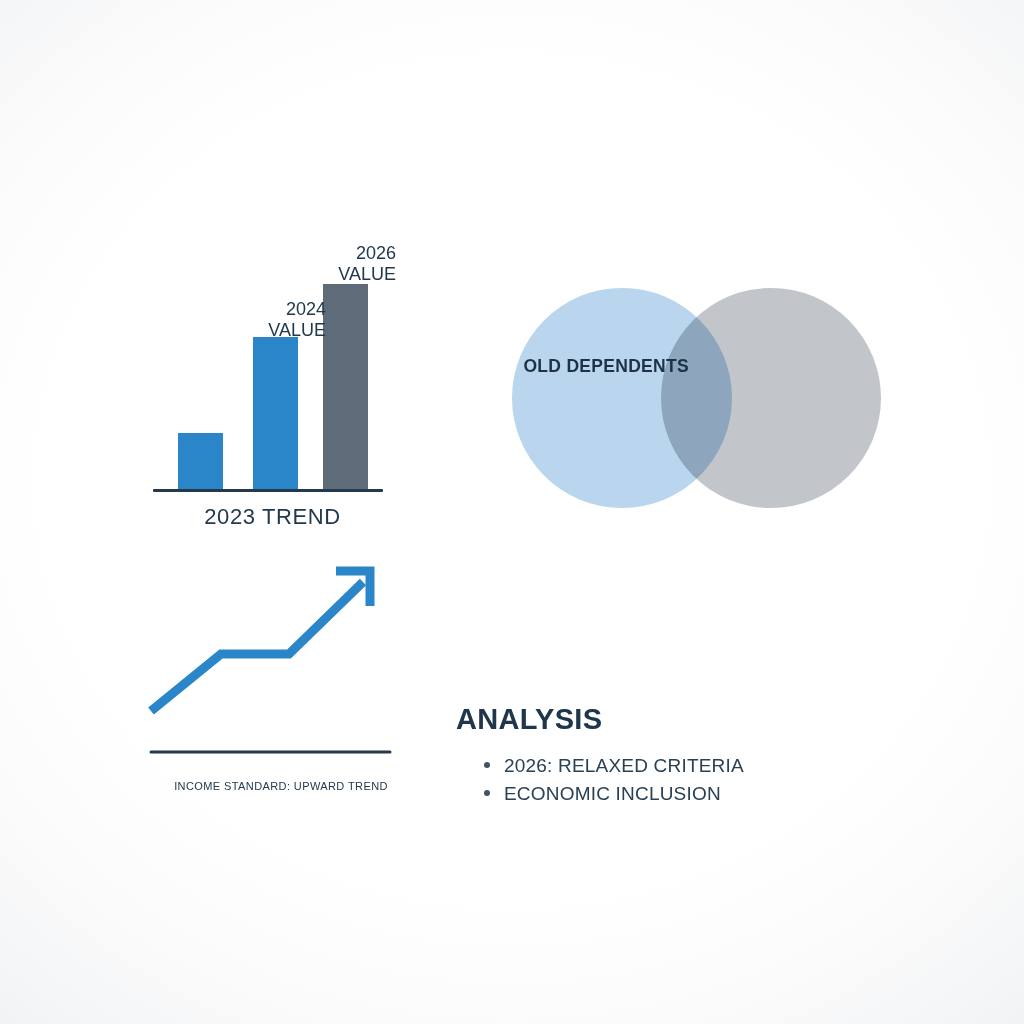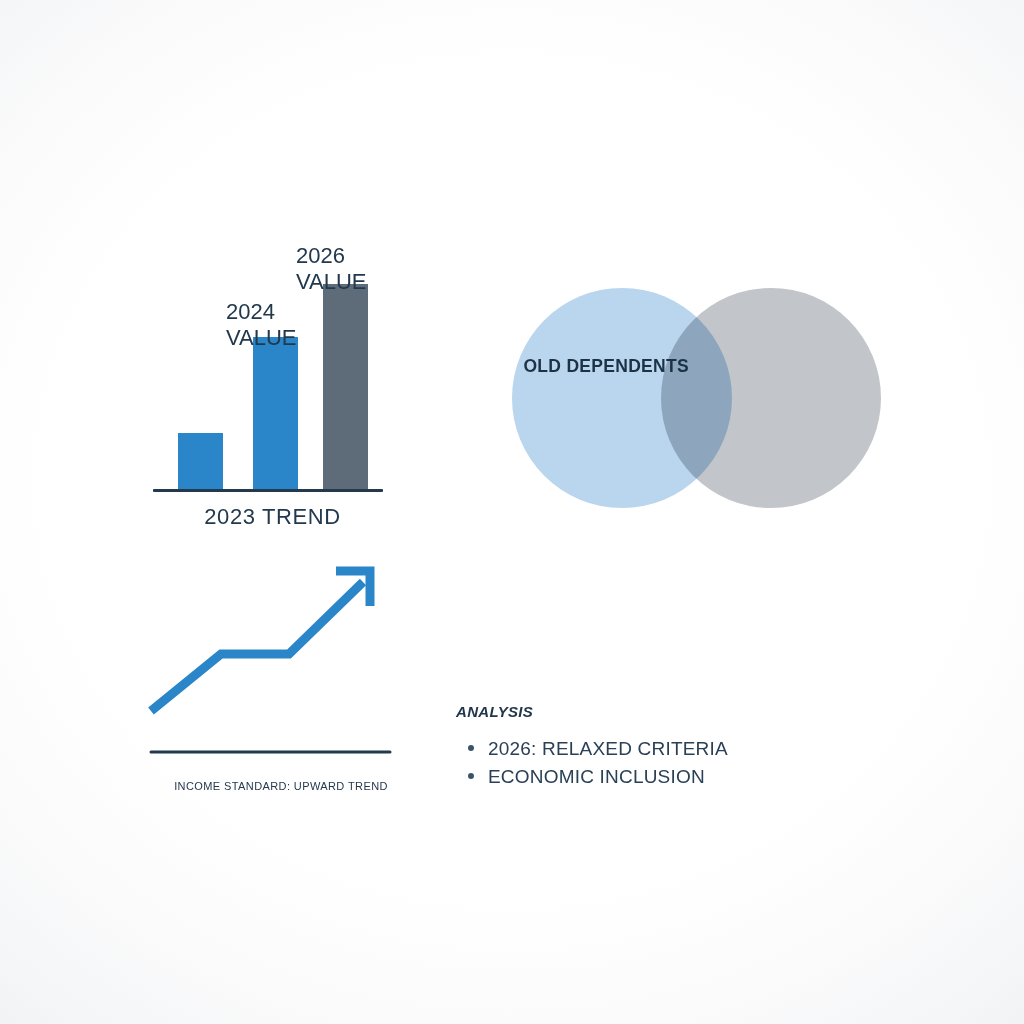--- a/index.html
+++ b/index.html
@@ -48,22 +48,22 @@
     left: 0;
     bottom: 10px;
     width: 265px;
     text-align: center;
     font-size: 22px;
     letter-spacing: 0.6px;
     color: #23394e;
   }
   .bar-vlabel {
     position: absolute;
-    text-align: left;
-    font-size: 22px;
+    text-align: right;
+    font-size: 18px;
     line-height: 1.18;
     color: #22384c;
   }
   #bar-label-2023 { left: 86px;  top: 74px;  width: 100px; }
   #bar-label-2026 { left: 156px; top: 18px;  width: 100px; }
 
   
   #venn {
     position: absolute;
     left: 505px;
@@ -116,30 +116,29 @@
   }
 
   
   #analysis {
     position: absolute;
     left: 456px;
     top: 703px;
     width: 340px;
   }
   #analysis-heading {
-    font-size: 15px;
+    font-size: 29px;
     font-weight: bold;
     letter-spacing: 0.3px;
     color: #20364a;
-    margin: 0 0 15px 0;
-    font-style: italic;
+    margin: 0 0 0 0;
   }
   #analysis-list {
     list-style: none;
-    margin: 0;
+    margin: 16px;
     padding: 0 0 0 10px;
   }
   #analysis-list li {
     position: relative;
     padding-left: 22px;
     font-size: 19px;
     line-height: 1.46;
     color: #2a4055;
     letter-spacing: 0.2px;
   }

